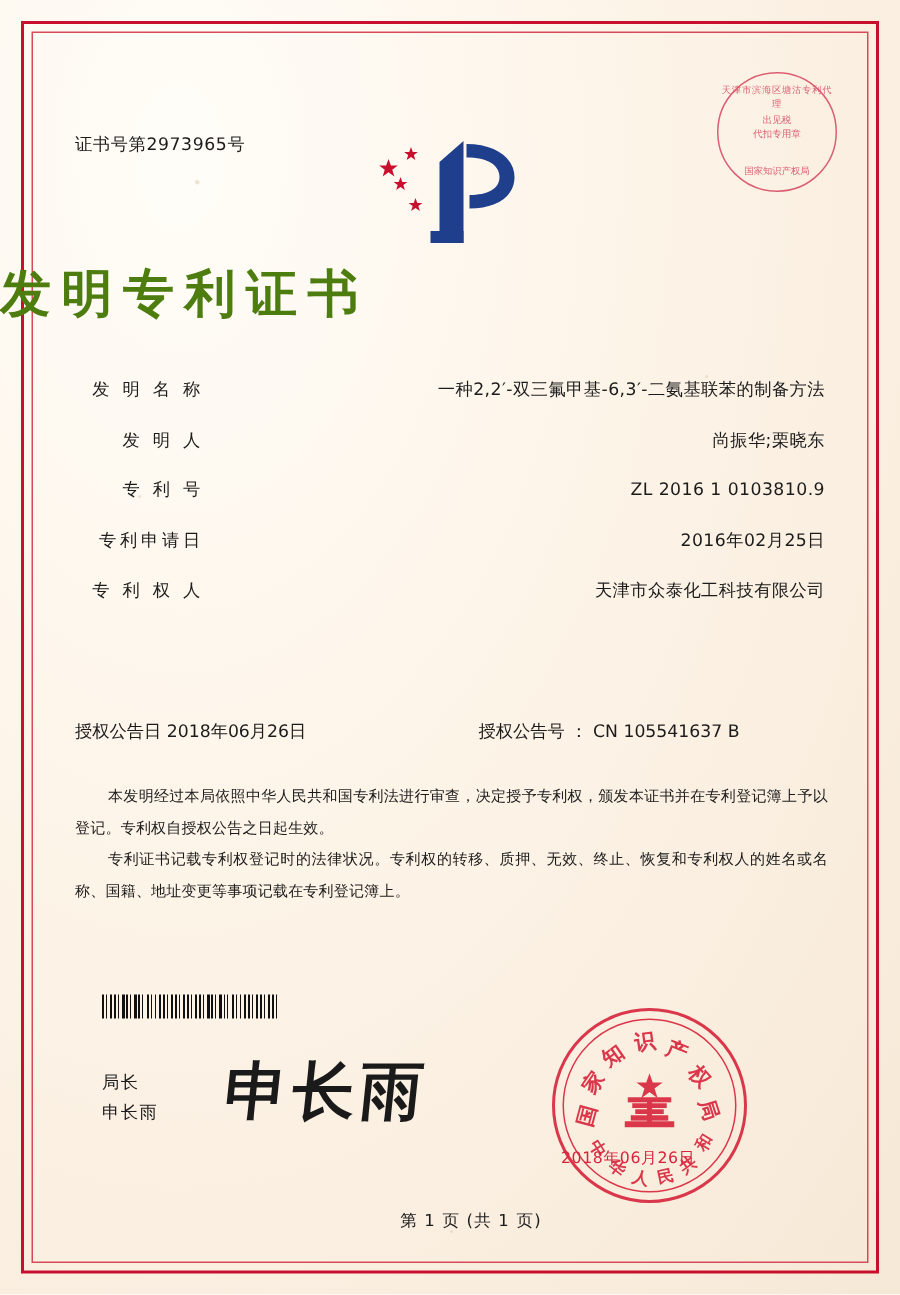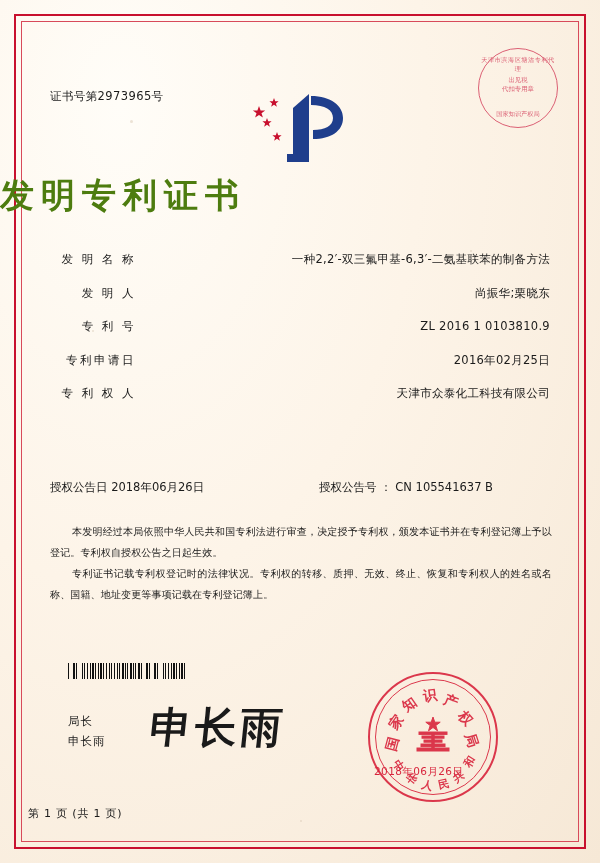--- a/index.html
+++ b/index.html
@@ -263,21 +263,21 @@
     font-size: 10.5px;
     color: #d8243c;
     letter-spacing: 0.4px;
   }
 
   
   .footer {
     position: absolute;
     left: 0; right: 0;
     bottom: 42px;
-    text-align: left;
+    text-align: center;
     font-size: 11px;
     color: #1b1b1b;
     letter-spacing: 0.8px;
     padding-left: 28px;
   }
 
   
   .speck {
     position: absolute;
     background: #d9c9b3;

